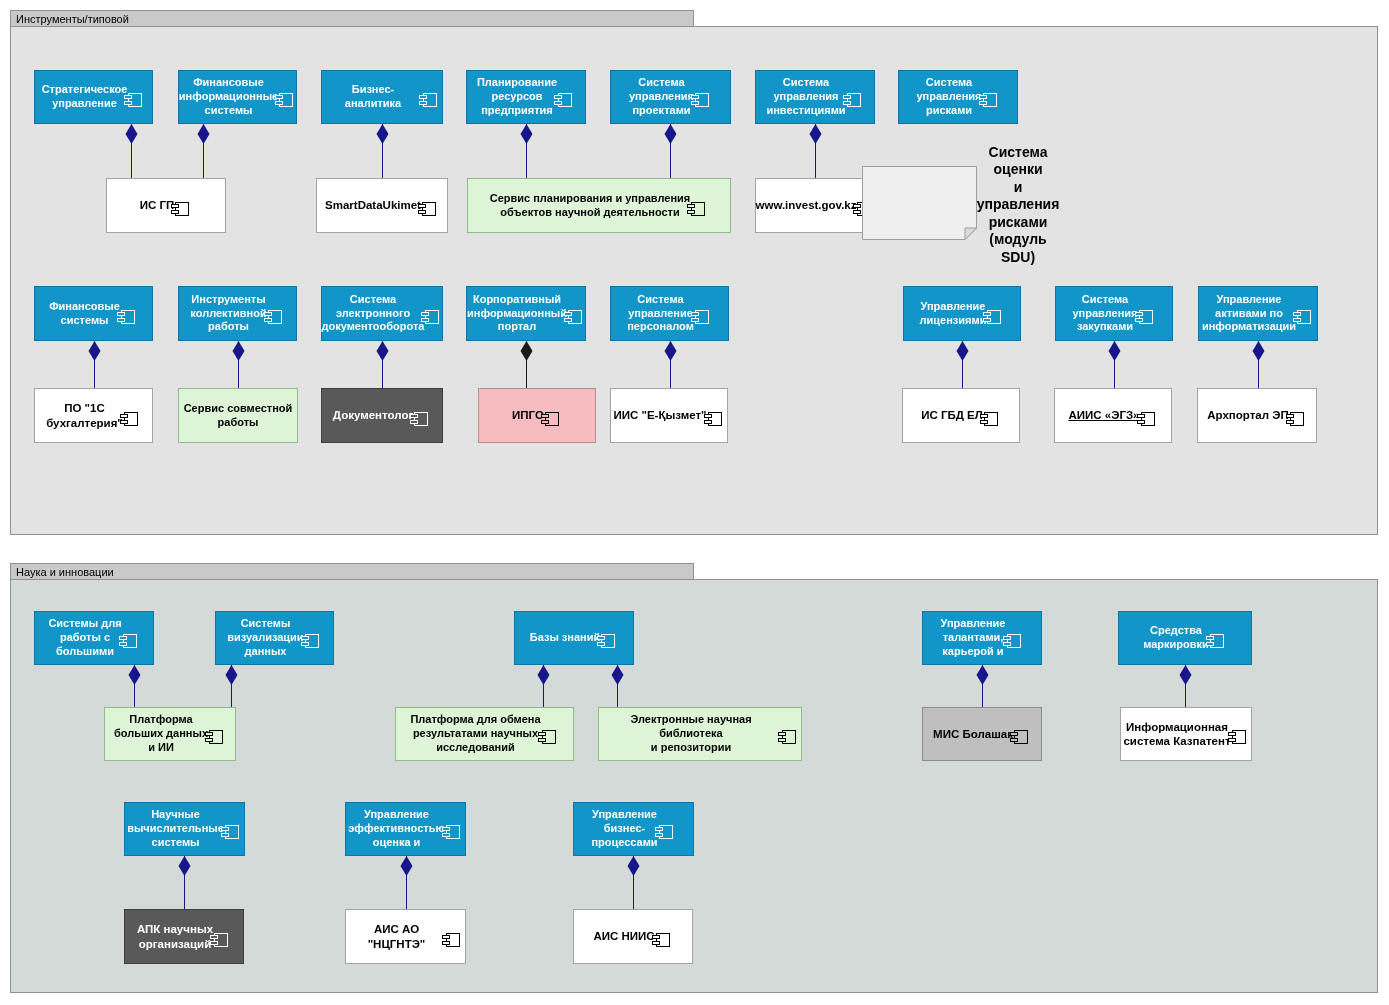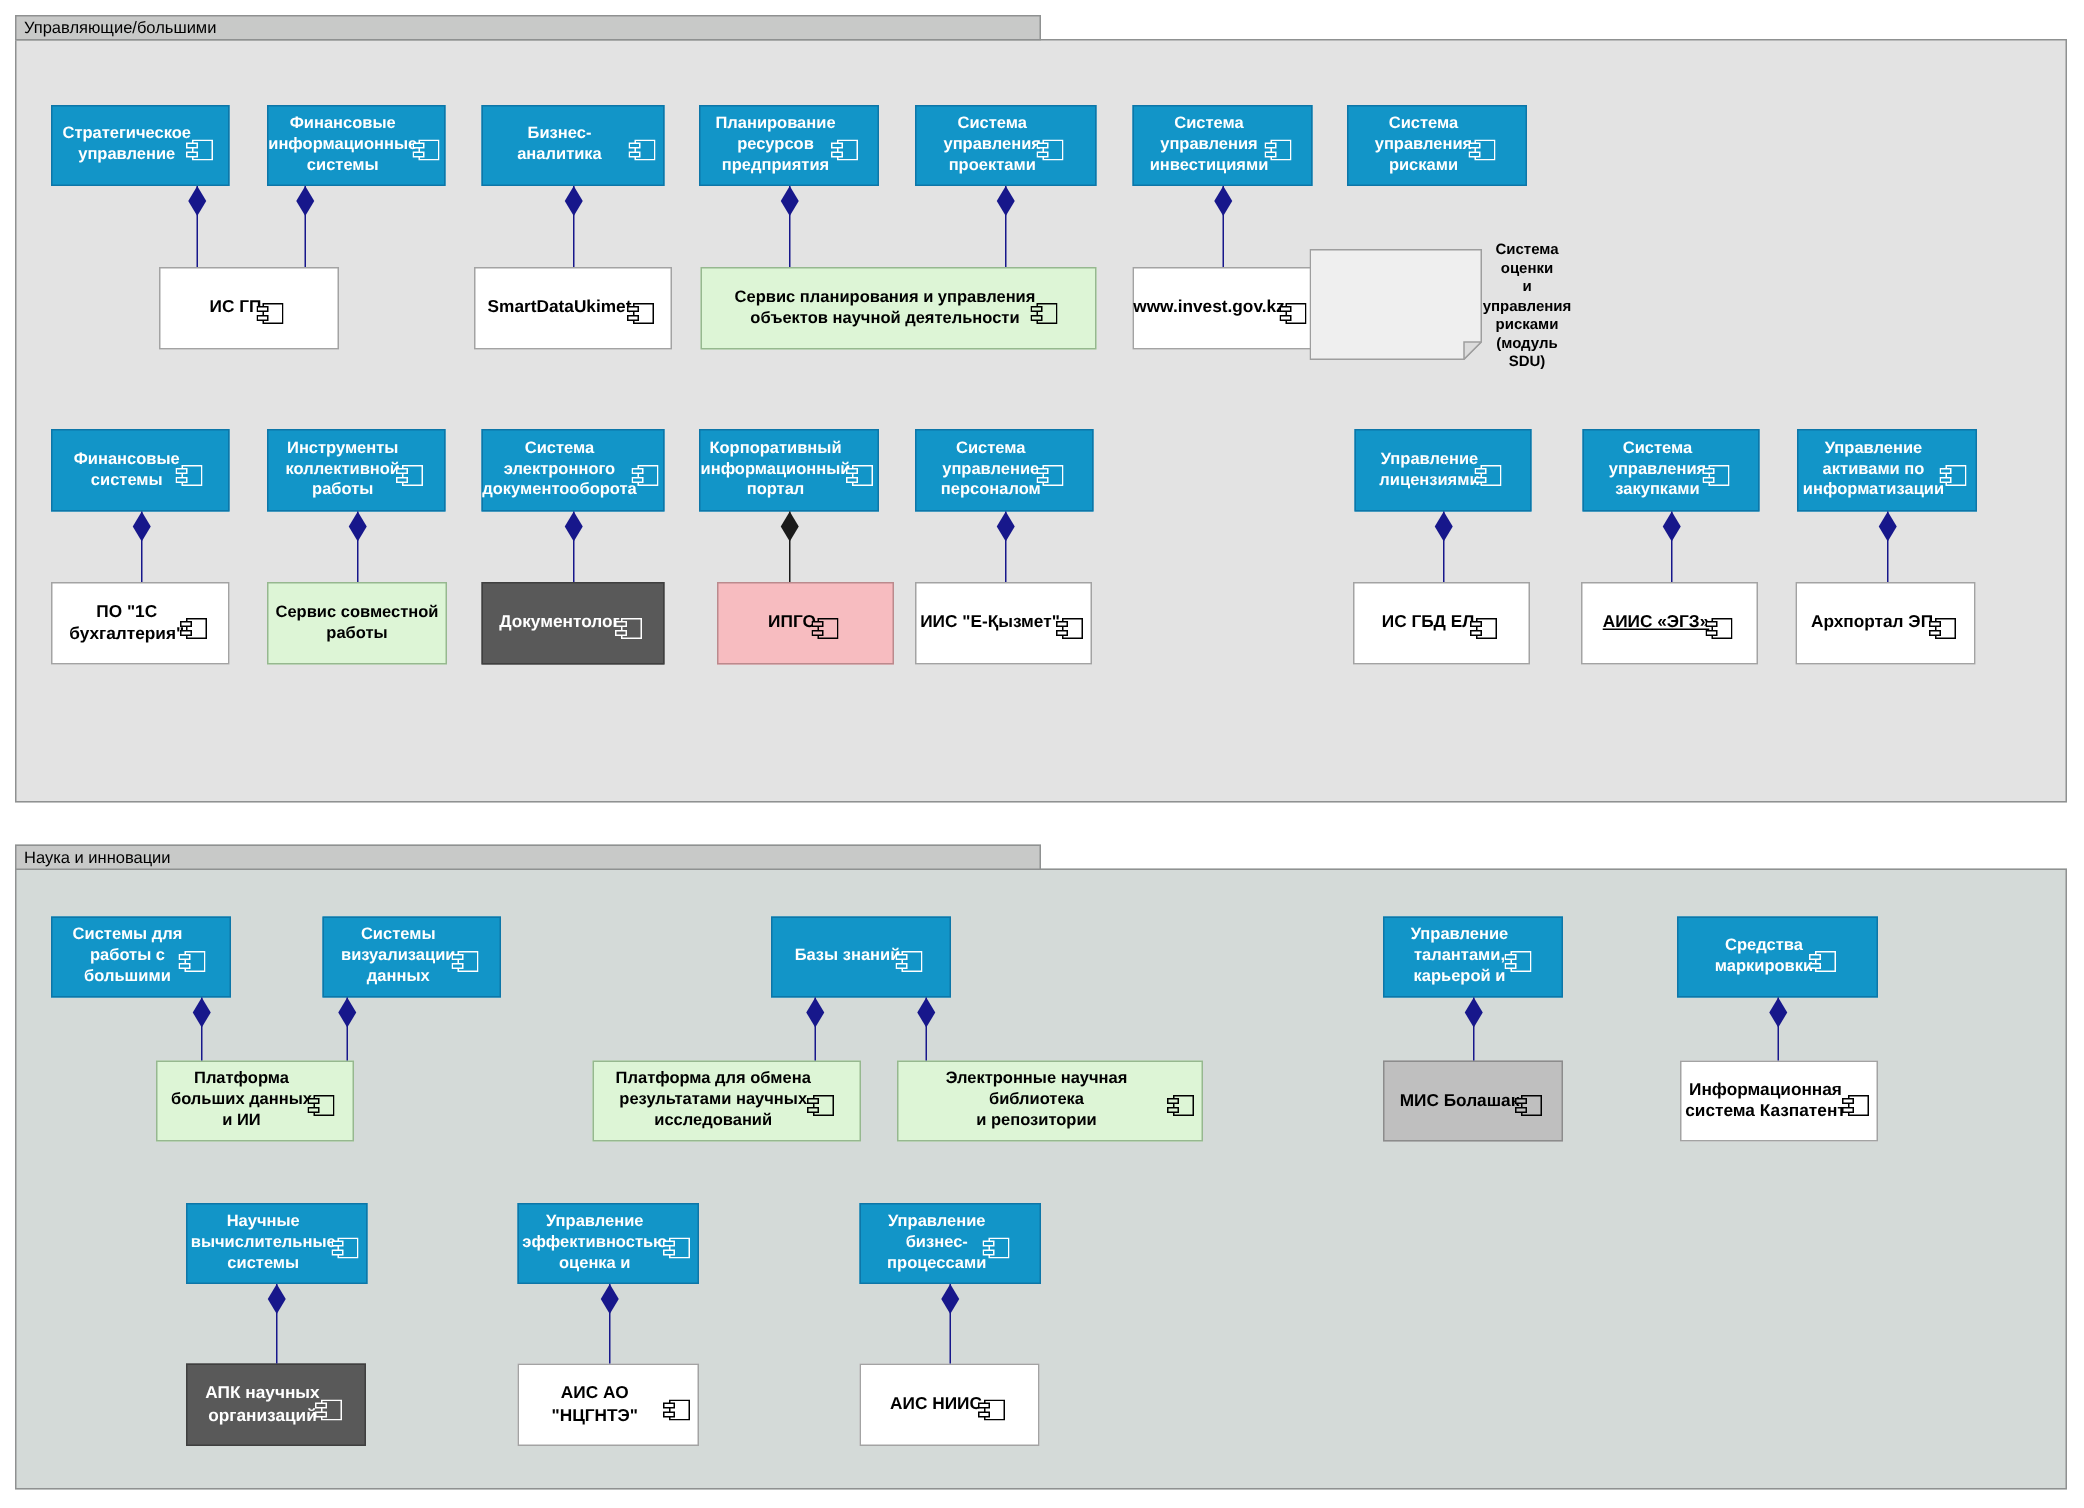--- a/index.html
+++ b/index.html
@@ -22,34 +22,34 @@
     display:flex; align-items:center; justify-content:center;
     text-align:center; white-space:pre-line; line-height:1.25; padding:2px;
   }
   .node > span { position:relative; z-index:2; }
   .k-blue   { background:var(--blue-fill);   border-color:var(--blue-border);   color:#ffffff; font-weight:bold; font-size:11px; }
   .k-white  { background:var(--white-fill);  border-color:var(--white-border);  color:#000000; font-weight:bold; font-size:11.5px; }
   .k-green  { background:var(--green-fill);  border-color:var(--green-border);  color:#000000; font-weight:bold; font-size:11px; }
   .k-dark   { background:var(--dark-fill);   border-color:var(--dark-border);   color:#ffffff; font-weight:bold; font-size:11.5px; }
   .k-silver { background:var(--silver-fill); border-color:var(--silver-border); color:#000000; font-weight:bold; font-size:11.5px; }
   .k-pink   { background:var(--pink-fill);   border-color:var(--pink-border);   color:#000000; font-weight:bold; font-size:11.5px; }
-  .k-note   { background:transparent; border:none; color:#000000; font-weight:bold; font-size:10px; }
+  .k-note   { background:transparent; border:none; color:#000000; font-weight:bold; font-size:14px; }
   .note-bg  { position:absolute; left:0; top:0; z-index:1; }
 
   .comp-icon { position:absolute; top:3px; right:3px; z-index:3; line-height:0; }
 
   .conn-line { position:absolute; width:1px; z-index:1; }
   .conn-diamond { position:absolute; z-index:2; line-height:0; }
 </style>
 </head>
 <body>
 
 <div class="stage">
     <div class="frame-body" style="left: 10px; top: 26px; width: 1368px; height: 509px; background: rgb(227, 227, 227);"></div>
-    <div class="frame-tab" style="left: 10px; top: 10px; width: 684px; height: 17px;"><span>Управляющие/большими</span></div>
+    <div class="frame-tab" style="left: 10px; top: 10px; width: 684px; height: 17px;"><span>Инструменты/типовой</span></div>
     <div class="conn-line" style="left: 131px; top: 124px; height: 54px; background: rgb(23, 23, 139);"></div>
     <div class="conn-diamond" style="left: 125px; top: 124px;"><svg width="13" height="20" viewBox="0 0 13 20">
         <polygon points="6.5,0 12.5,10 6.5,20 0.5,10" fill="#17178b"></polygon>
       </svg></div>
     <div class="conn-line" style="left: 203px; top: 124px; height: 54px; background: rgb(23, 23, 139);"></div>
     <div class="conn-diamond" style="left: 197px; top: 124px;"><svg width="13" height="20" viewBox="0 0 13 20">
         <polygon points="6.5,0 12.5,10 6.5,20 0.5,10" fill="#17178b"></polygon>
       </svg></div>
     <div class="conn-line" style="left: 382px; top: 124px; height: 54px; background: rgb(23, 23, 139);"></div>
     <div class="conn-diamond" style="left: 376px; top: 124px;"><svg width="13" height="20" viewBox="0 0 13 20">

